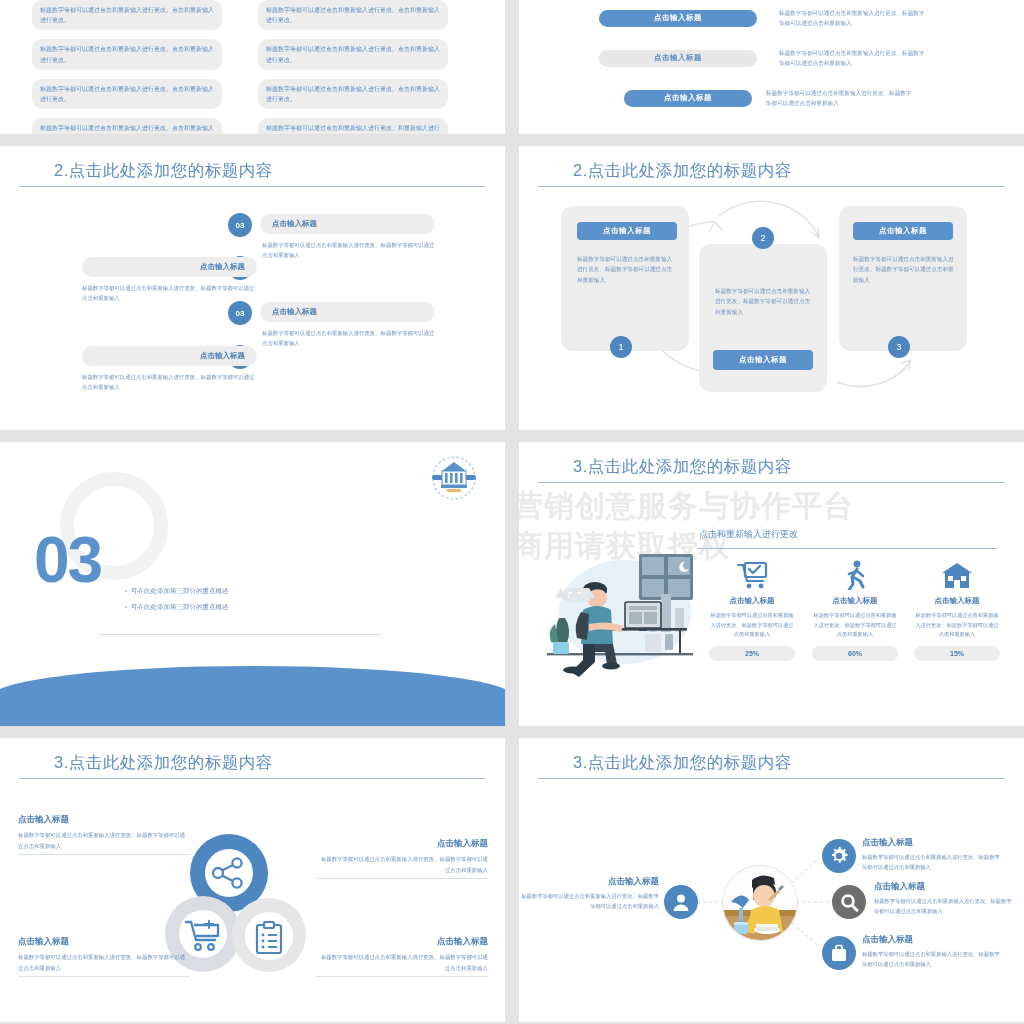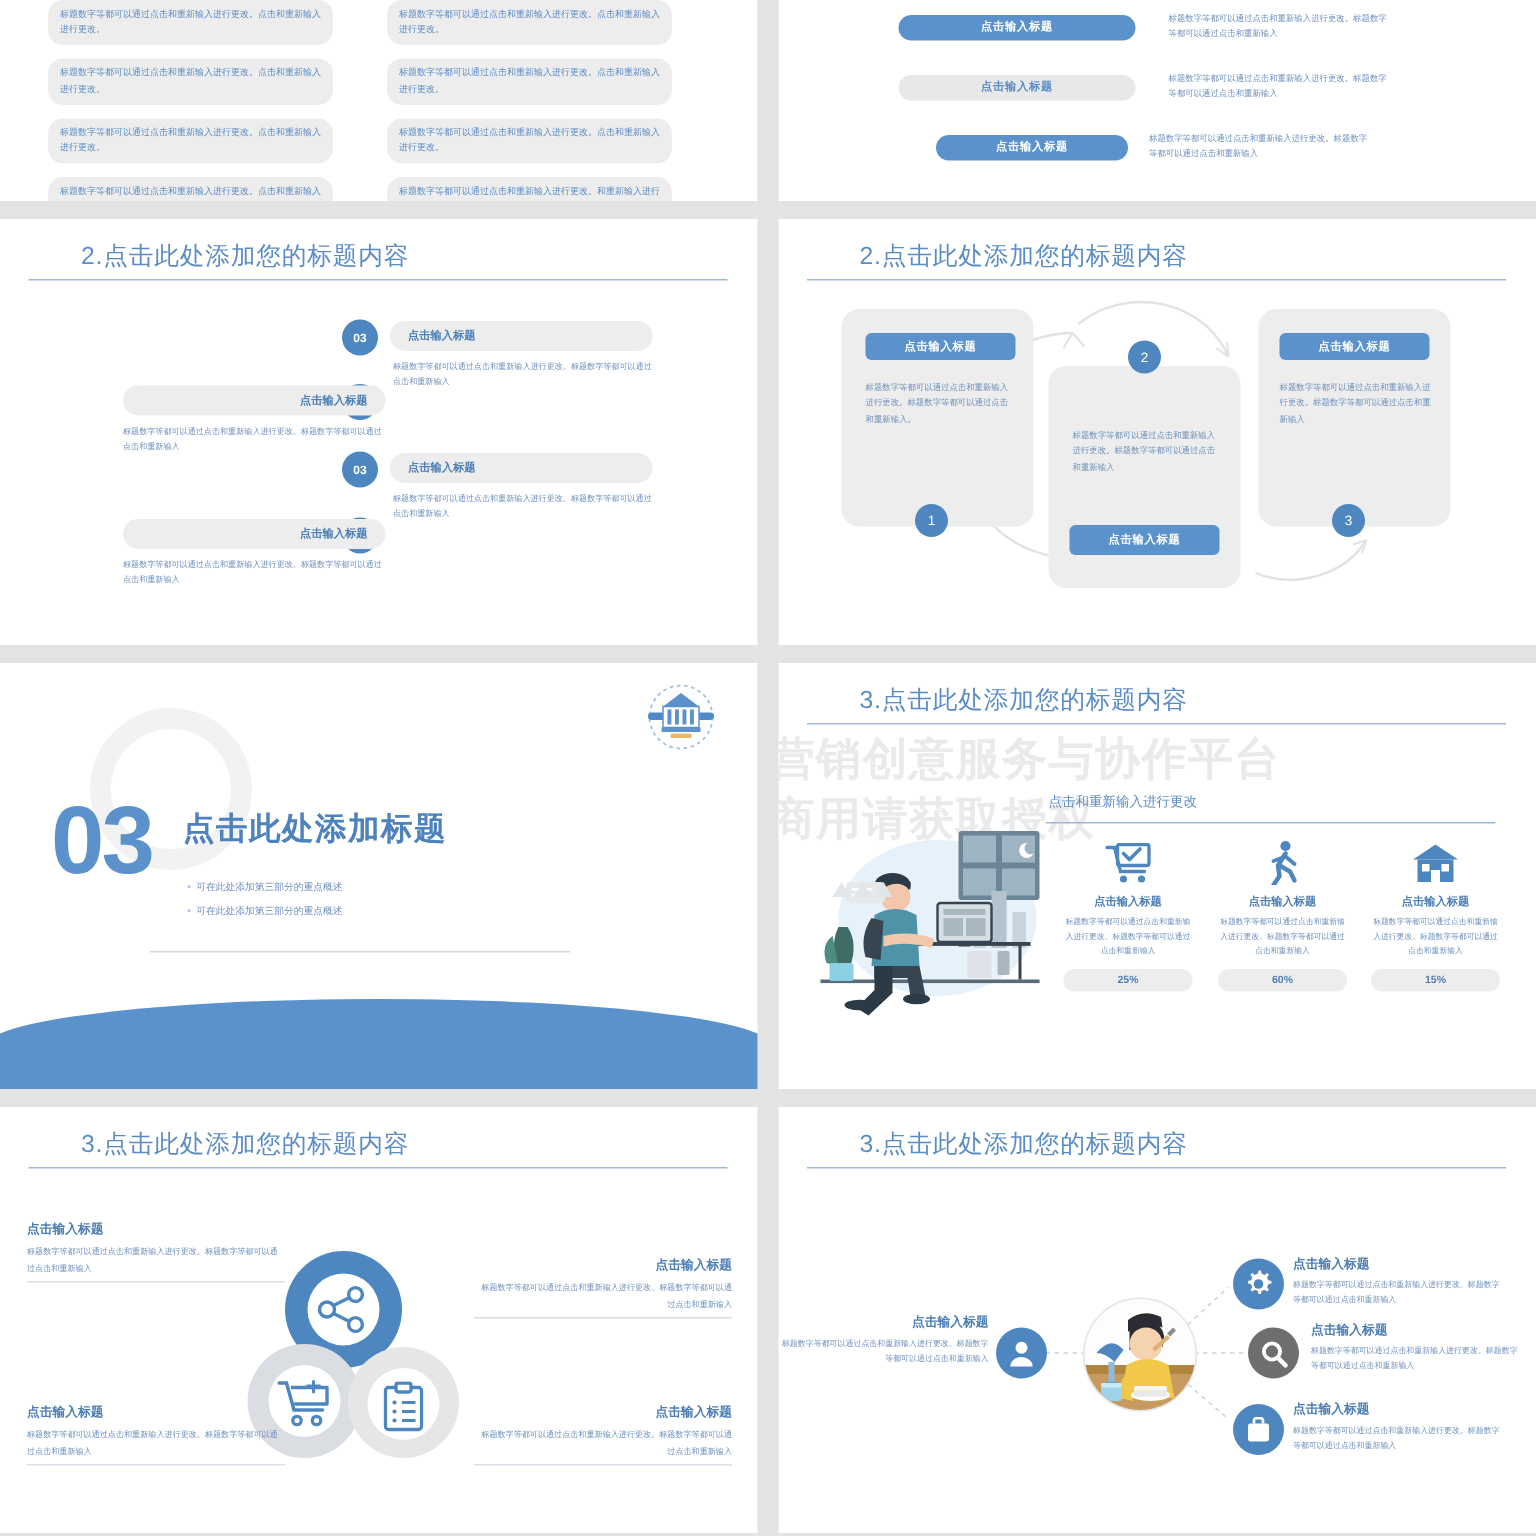--- a/index.html
+++ b/index.html
@@ -263,21 +263,20 @@
       <rect x="12" y="17" width="24" height="14" fill="#ffffff" stroke="#5b92cc" stroke-width="1"></rect>
       <rect x="15" y="19" width="2.6" height="10" fill="#5b92cc"></rect>
       <rect x="20" y="19" width="2.6" height="10" fill="#5b92cc"></rect>
       <rect x="25" y="19" width="2.6" height="10" fill="#5b92cc"></rect>
       <rect x="30" y="19" width="2.6" height="10" fill="#5b92cc"></rect>
       <rect x="11" y="31" width="26" height="3" fill="#5b92cc"></rect>
       <rect x="17" y="35" width="14" height="3" rx="1" fill="#e8b86d"></rect>
     </svg>
 
     <div class="big-num">03</div>
-    <div class="sec-title">点击此处添加标题</div>
     <div class="sec-bul" style="top:145px;">
       <span style="color:#9db9d8;">•</span>&nbsp;&nbsp;<span>可在此处添加第三部分的重点概述</span>
     </div>
     <div class="sec-bul" style="top:161px;">
       <span style="color:#9db9d8;">•</span>&nbsp;&nbsp;<span>可在此处添加第三部分的重点概述</span>
     </div>
     <div class="sec-rule"></div>
     <div class="wave"></div>
   </div>
 

